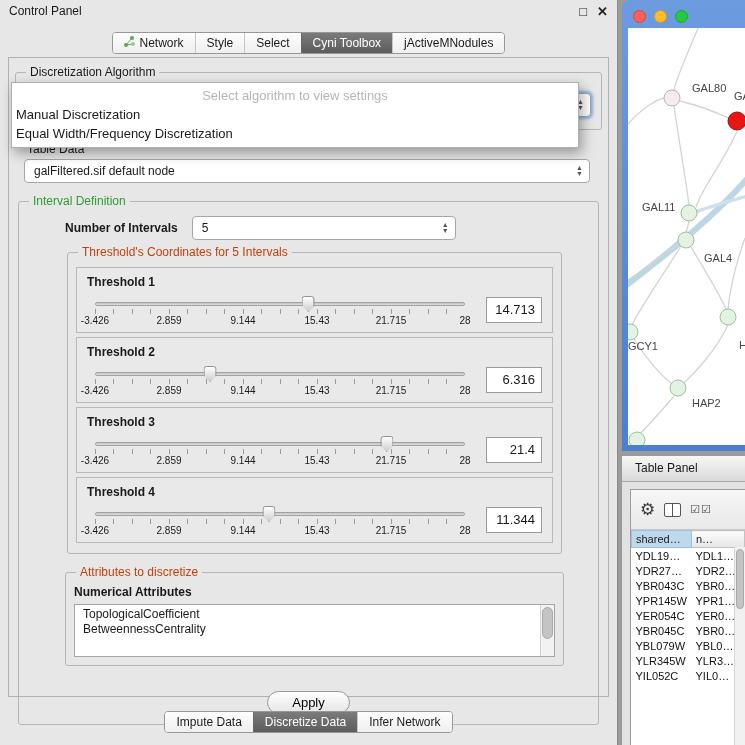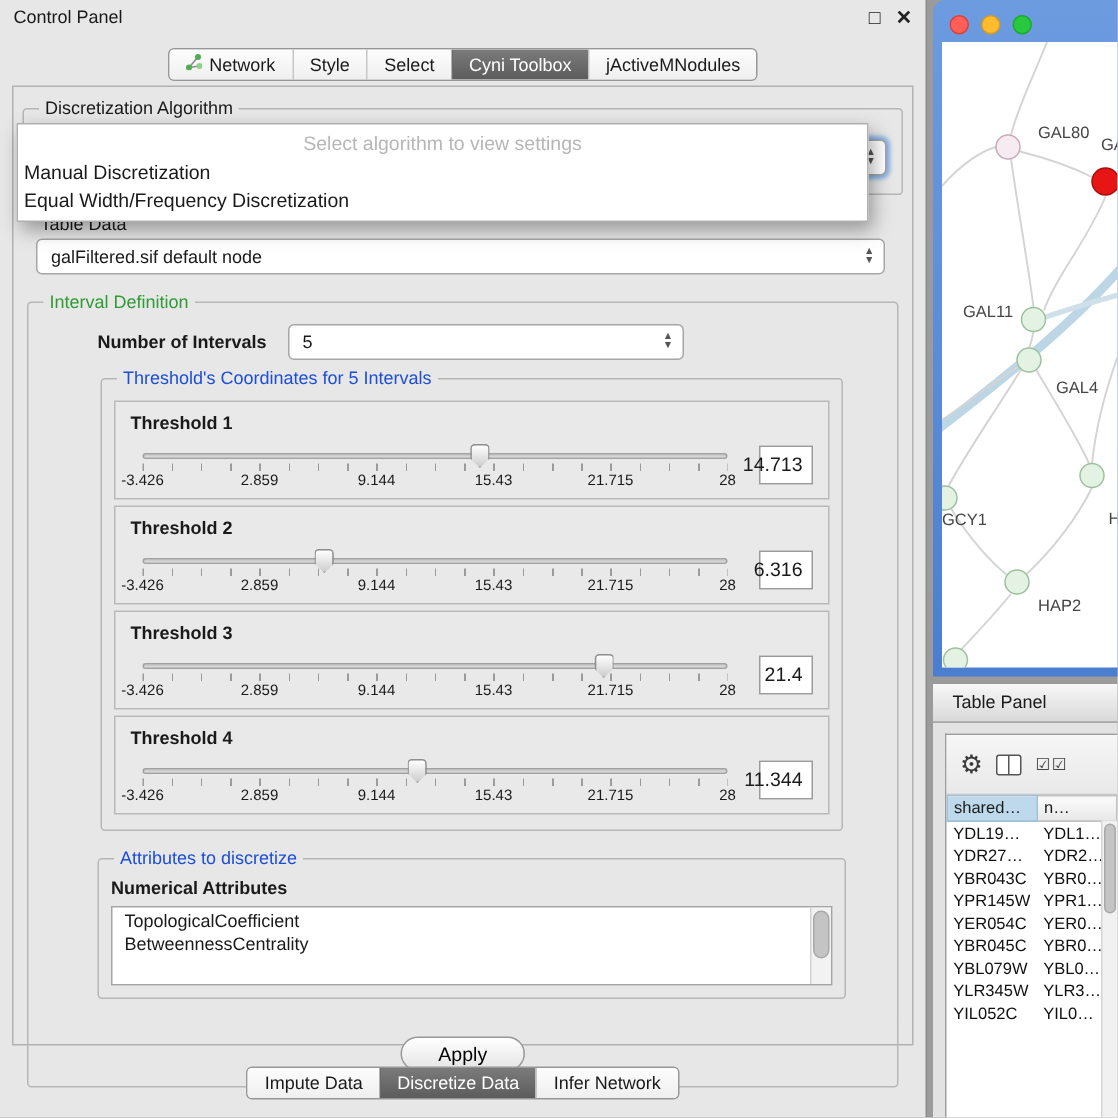--- a/index.html
+++ b/index.html
@@ -14,21 +14,21 @@
   .tabbar{display:flex;justify-content:center;padding:10px 0 6px}
   .tab-group{display:inline-flex;border:1px solid #979797;border-radius:4px;overflow:hidden;background:#fbfbfb}
   .tab{display:flex;align-items:center;gap:5px;padding:3px 11px;font-size:12px;border-left:1px solid #c6c6c6;background:linear-gradient(#fdfdfd,#efefef);white-space:nowrap}
   .tab:first-child{border-left:none}
   .tab.sel{background:linear-gradient(#7b7b7b,#5c5c5c);color:#fff;border-left-color:#6a6a6a}
   .content{position:absolute;left:8px;right:8px;top:57px;bottom:48px;border:1px solid #b2b2b2;background:#e7e7e7}
 
   .fieldset{position:relative;border:1px solid #b6b6b6;border-radius:3px}
   .legend{position:absolute;top:-8px;left:10px;background:#e7e7e7;padding:0 4px;font-size:12px;white-space:nowrap}
   .legend.green{color:#2f9b35}
-  .legend.blue{color:#1d4ed8}
+  .legend.blue{color:#c2410c}
 
   .algo-fs{margin:14px 6px 0;height:58px}
   .algo-combo{position:absolute;left:8px;right:10px;top:20px;box-shadow:0 0 3px 2px #84aee2}
 
   .combo{display:flex;align-items:center;background:#fff;border:1px solid #a6a6a6;border-radius:4px;height:24px;padding:0 6px 0 9px;font-size:12px}
   .combo .cval{flex:1;overflow:hidden;white-space:nowrap}
   .stepper{display:flex;flex-direction:column;align-items:center;line-height:6px;color:#555;font-size:7px}
 
   .overlay{position:absolute;left:2px;top:24px;width:568px;z-index:9;background:#fff;border:1px solid #afafaf;box-shadow:3px 5px 12px rgba(0,0,0,.35);padding-bottom:4px}
   .overlay .hint{font-size:13px;color:#b6b6b6;text-align:center;padding:5px 0 2px}
@@ -48,21 +48,21 @@
   .thr-label{font-size:12px;font-weight:bold;margin-bottom:5px}
   .thr-row{display:flex;align-items:center;gap:13px;padding-top:8px}
   .slider{flex:1;position:relative;margin:0 8px}
   .track{height:4px;background:linear-gradient(#c2c2c2,#e0e0e0);border:1px solid #a2a2a2;border-radius:3px;position:relative}
   .thumb{position:absolute;top:-7px;width:13px;height:16px;transform:translateX(-50%);background:linear-gradient(#ffffff,#cdcdcd);border:1px solid #8f8f8f;clip-path:polygon(0 0,100% 0,100% 60%,50% 100%,0 60%);border-radius:3px}
   .ticks{height:5px;margin-top:3px;background:repeating-linear-gradient(90deg,#9b9b9b 0,#9b9b9b 1px,transparent 1px,transparent 5%)}
   .scale{position:relative;height:12px;margin-top:1px;font-size:10px}
   .scale span{position:absolute;transform:translateX(-50%);white-space:nowrap}
   .scale span:nth-child(1){left:0}.scale span:nth-child(2){left:20%}.scale span:nth-child(3){left:40%}
   .scale span:nth-child(4){left:60%}.scale span:nth-child(5){left:80%}.scale span:nth-child(6){left:100%}
-  .value-box{width:36px;height:26px;background:#fff;border:1px solid #9b9b9b;font-size:13px;display:flex;align-items:center;justify-content:flex-end;padding:0 6px;margin-top:-10px}
+  .value-box{width:56px;height:26px;background:#fff;border:1px solid #9b9b9b;font-size:13px;display:flex;align-items:center;justify-content:flex-end;padding:0 6px;margin-top:-10px}
 
   .attr-fs{margin:18px 26px 0 38px;padding:12px 8px 8px}
   .attr-head{font-weight:bold;font-size:12px;margin-bottom:5px}
   .listbox{position:relative;background:#fff;border:1px solid #a5a5a5;height:53px;overflow:hidden;font-size:12px;line-height:15px;padding:2px 16px 0 8px}
   .sb{position:absolute;right:0;top:0;bottom:0;width:14px;background:#f2f2f2;border-left:1px solid #d2d2d2}
   .sb-thumb{position:absolute;left:1px;right:1px;top:2px;height:32px;background:#c4c4c4;border:1px solid #a9a9a9;border-radius:6px}
 
   .apply-row{text-align:center;margin-top:25px}
   .apply-btn{font-size:13px;padding:3px 24px;border:1px solid #989898;border-radius:12px;background:linear-gradient(#ffffff,#e4e4e4);font-family:inherit}
 

